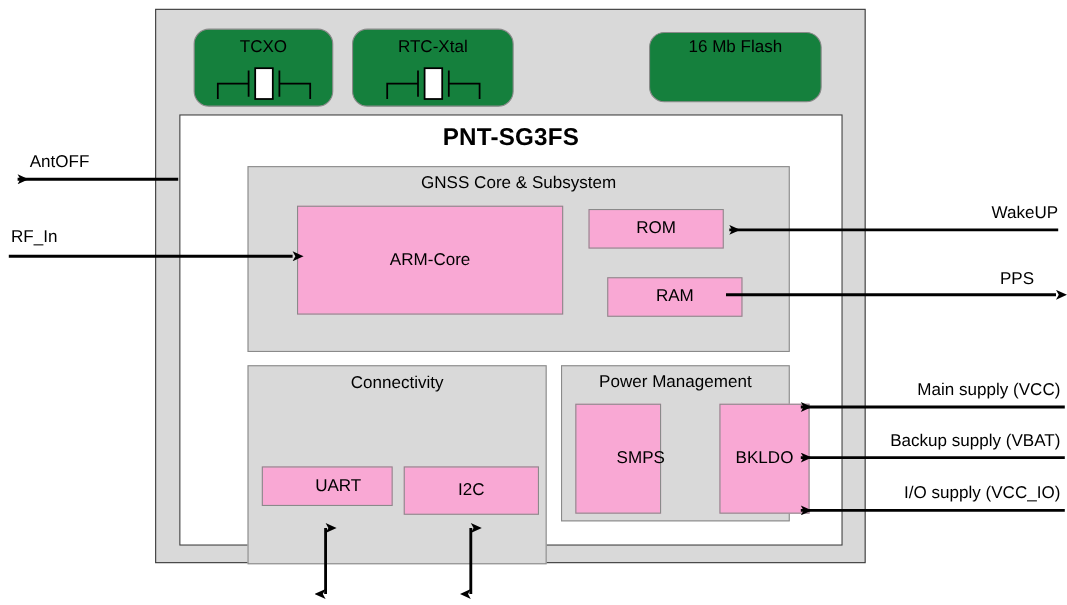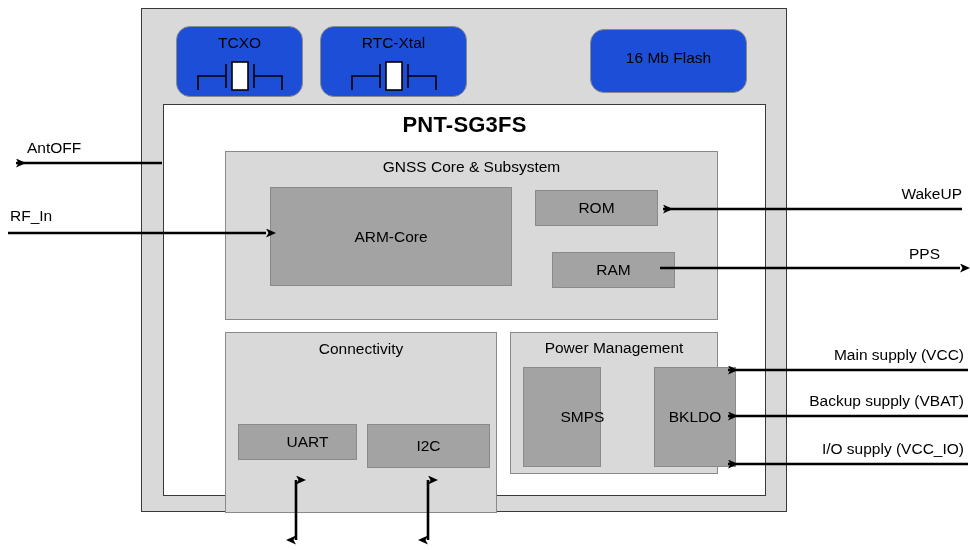--- a/index.html
+++ b/index.html
@@ -5,46 +5,46 @@
   html,body{margin:0;padding:0;}
   body{width:970px;height:550px;background:#ffffff;font-family:"Liberation Sans",sans-serif;overflow:hidden;}
   #stage{position:relative;width:970px;height:550px;}
 
   .box{position:absolute;box-sizing:border-box;}
 
   
   #module{left:141px;top:8px;width:646px;height:504px;background:#d9d9d9;border:1.5px solid #3a3a3a;}
 
   
-  .ext{background:#1d4ed8;border:1.5px solid #8a8a8a;border-radius:14px;}
+  .ext{background:#15803d;border:1.5px solid #8a8a8a;border-radius:14px;}
   #tcxo{left:176px;top:26px;width:127px;height:71px;}
   #rtcxtal{left:320px;top:26px;width:147px;height:71px;}
   #flash{left:590px;top:29px;width:157px;height:64px;}
   .ext .cap{position:absolute;left:0;right:0;text-align:center;font-size:15.5px;color:#000;}
   #tcxo .cap,#rtcxtal .cap{top:7px;}
-  #flash .cap{top:19px;}
+  #flash .cap{top:4px;}
   .xtal-sym{position:absolute;left:50%;top:34px;transform:translateX(-50%);}
 
   
   #chip{left:163px;top:104px;width:603px;height:392px;background:#ffffff;border:1.5px solid #3a3a3a;}
   #chip-title{position:absolute;left:163px;top:112px;width:603px;text-align:center;
               font-size:22px;font-weight:bold;color:#000;letter-spacing:.2px;}
 
   
   .grey{background:#d9d9d9;border:1.5px solid #8a8a8a;}
   #gnss{left:225px;top:151px;width:493px;height:169px;}
   #conn{left:225px;top:332px;width:272px;height:181px;}
   #pmu{left:510px;top:332px;width:208px;height:142px;}
   .sec-title{position:absolute;left:0;right:0;text-align:center;font-size:15.5px;color:#000;}
   #gnss .sec-title{top:6px;}
   #conn .sec-title{top:7px;}
   #pmu .sec-title{top:6px;}
 
   
-  .leaf{background:#a3a3a3;border:1.5px solid #8a8a8a;display:flex;align-items:center;justify-content:center;
+  .leaf{background:#f9a8d4;border:1.5px solid #8a8a8a;display:flex;align-items:center;justify-content:center;
         font-size:15.5px;color:#000;}
   #arm{left:270px;top:187px;width:242px;height:99px;}
   #rom{left:535px;top:190px;width:123px;height:36px;}
   #ram{left:535px;top:252px;width:123px;height:36px;margin-left:17px;}
   #uart{left:238px;top:424px;width:119px;height:36px;padding-left:20px;}
   #i2c{left:367px;top:424px;width:123px;height:44px;}
   #smps{left:523px;top:367px;width:78px;height:100px;padding-left:41px;}
   #bkldo{left:654px;top:367px;width:82px;height:100px;}
 
   

